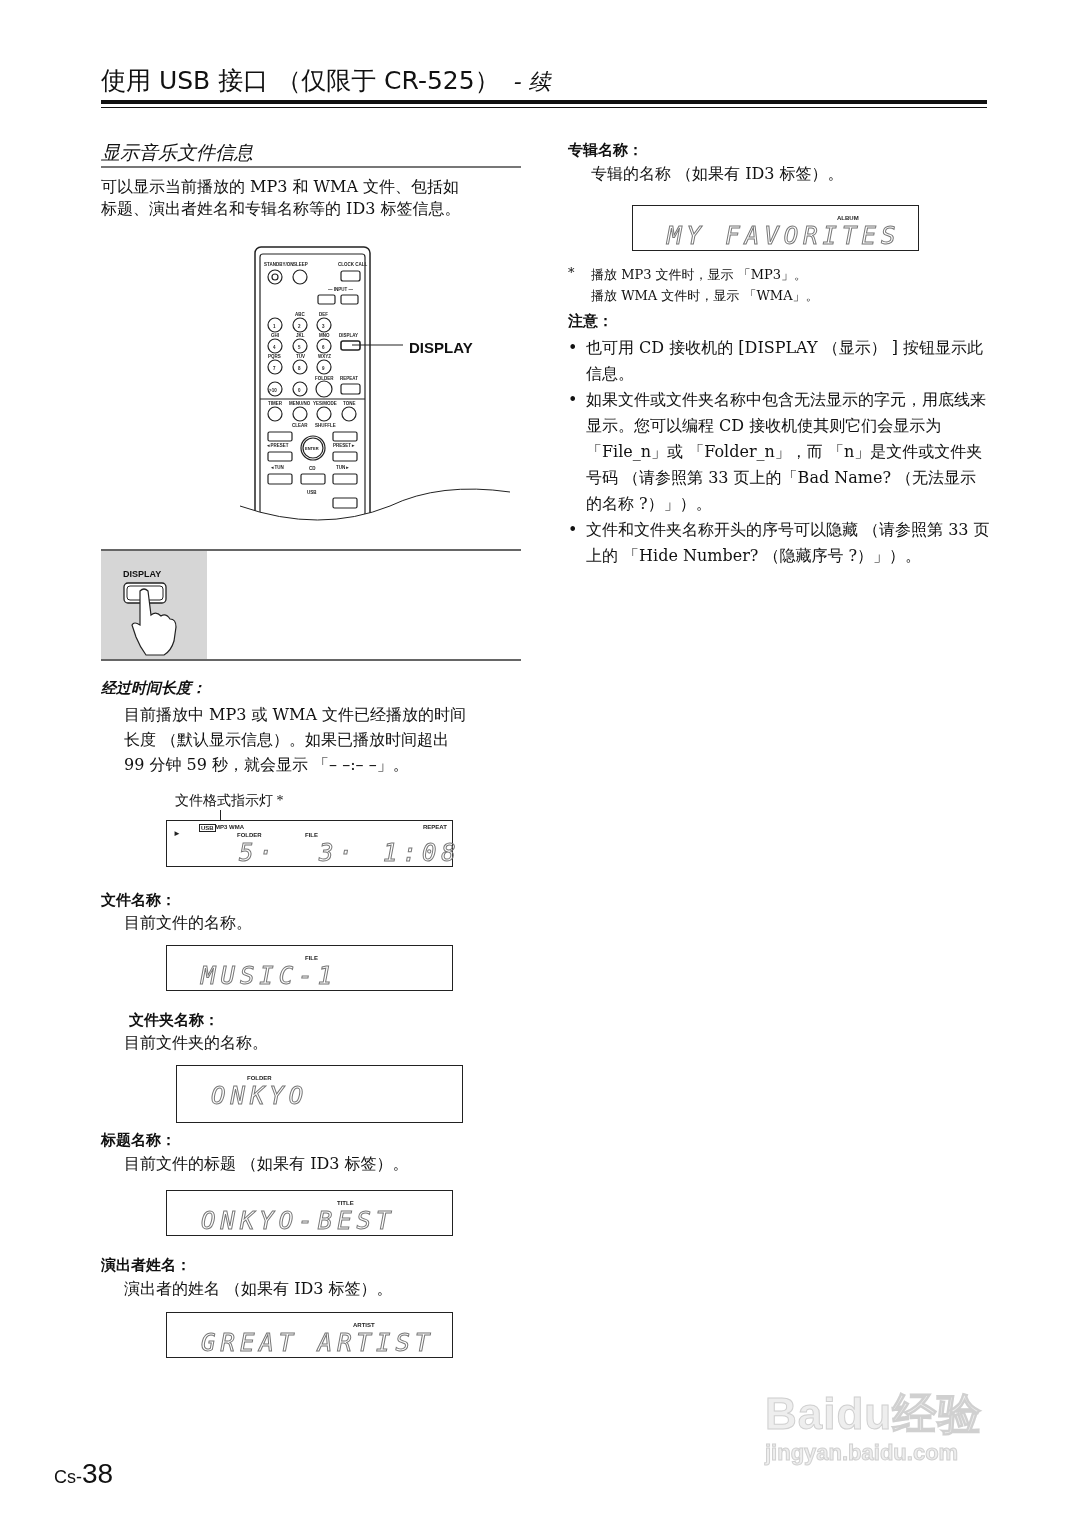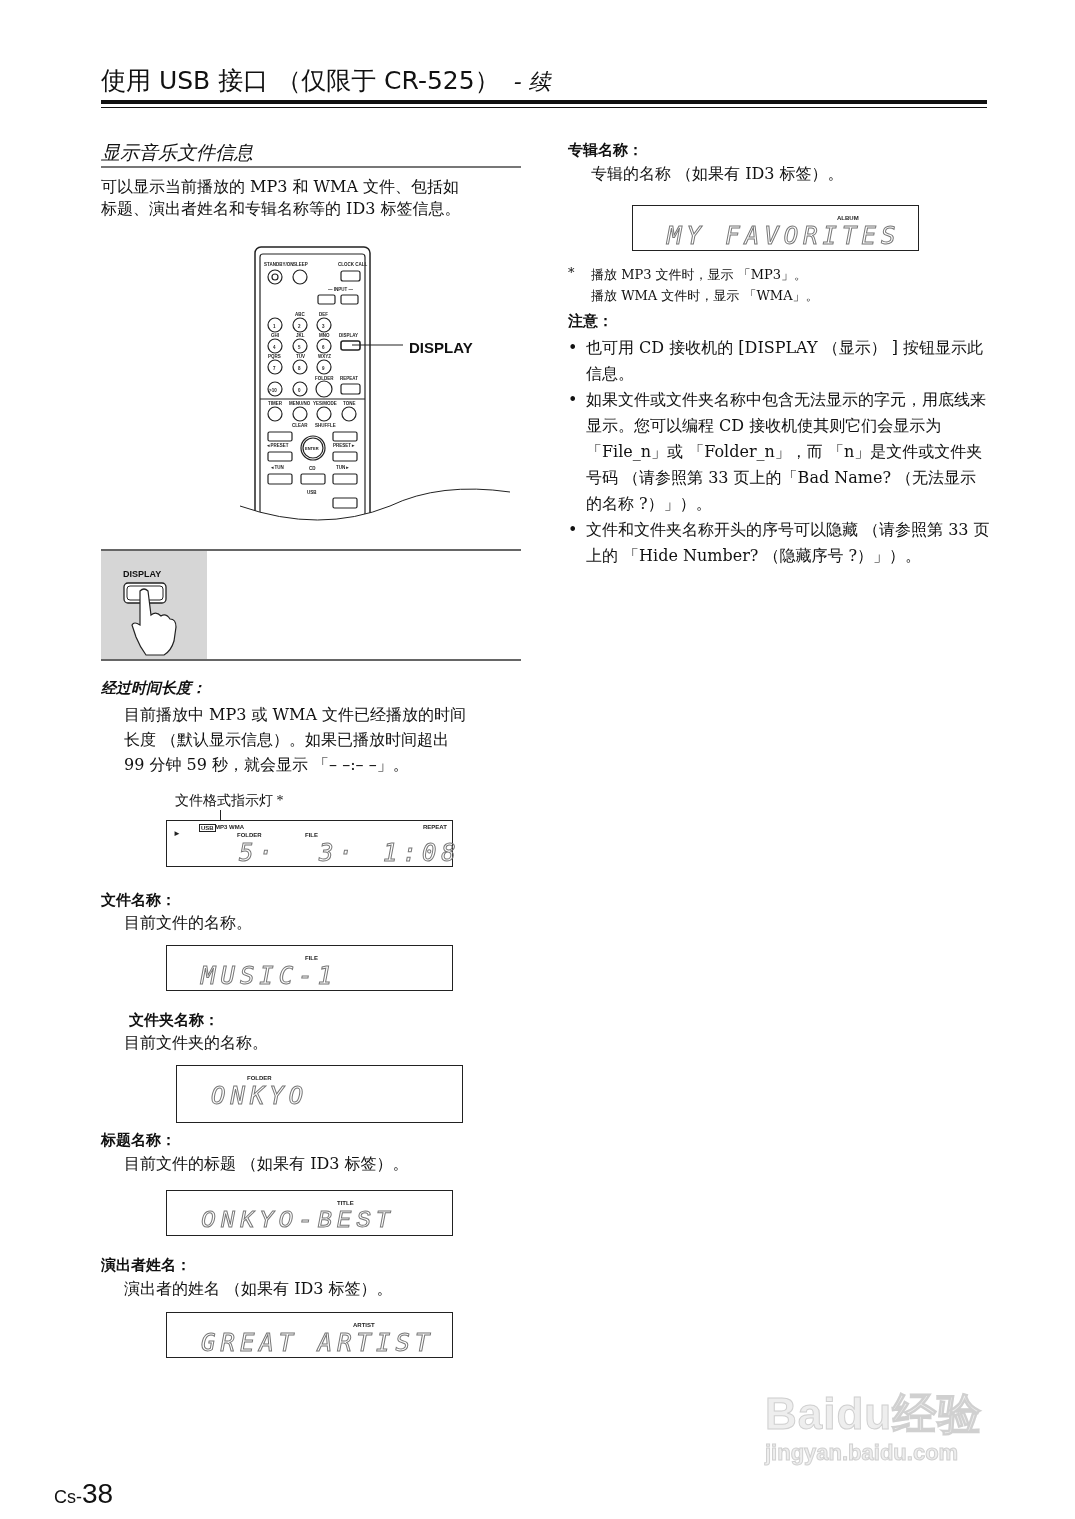--- a/index.html
+++ b/index.html
@@ -18,21 +18,21 @@
   .heading { font-family:"DejaVu Sans",sans-serif; font-weight:bold; font-size:15px; }
   .lcd { border:1px solid #222; background:#fff; box-sizing:border-box; }
   .lcd-label { position:absolute; font-family:"Liberation Sans",sans-serif; font-size:6px; font-weight:bold; color:#222; }
   .lcd-text { position:absolute; font-family:"DejaVu Sans Mono","Liberation Mono",monospace; font-style:italic; font-size:24px; color:transparent;
               -webkit-text-stroke:1px #777; letter-spacing:5px; white-space:pre; }
   .step-box { left:101px; top:549px; width:420px; height:112px; border-top:2px solid #666; border-bottom:2px solid #666; box-sizing:border-box; }
   .step-left { position:absolute; left:0; top:0; width:106px; height:108px; background:#d6d6d6; }
   .step-text { position:absolute; left:113px; top:10px; width:300px; font-family:"DejaVu Sans",sans-serif; font-size:16px; line-height:22px; }
   .bullet { position:relative; padding-left:20px; }
   .bullet::before { content:"•"; position:absolute; left:2px; top:0; }
-  .footer { left:54px; top:1458px; font-family:"Liberation Sans",sans-serif; white-space:nowrap;margin-top:20px; }
+  .footer { left:54px; top:1458px; font-family:"Liberation Sans",sans-serif; white-space:nowrap; }
   .wm { left:765px; top:1385px; color:#eee; -webkit-text-stroke:1px #d0d0d0; font-family:"Liberation Sans",sans-serif; font-weight:bold; }
 </style>
 </head>
 <body>
 
 <div class="abs page-title">
   <span>使用 USB 接口 （仅限于 CR-525）</span>
   <span class="cont">- 续</span>
 </div>
 <div class="abs rule-thick"></div>
@@ -181,21 +181,21 @@
 <div class="abs para" style="left:124px; top:1032px;">目前文件夹的名称。</div>
 <div class="abs lcd" style="left:166px; top:1065px; width:287px; height:58px;margin-left:10px;">
   <span class="lcd-label" style="left:70px; top:9px;">FOLDER</span>
   <span class="lcd-text" style="left:34px; top:16px;">ONKYO</span>
 </div>
 
 <div class="abs heading" style="left:101px; top:1131px;">标题名称：</div>
 <div class="abs para" style="left:124px; top:1153px;">目前文件的标题 （如果有 ID3 标签）。</div>
 <div class="abs lcd" style="left:166px; top:1190px; width:287px; height:46px;">
   <span class="lcd-label" style="left:170px; top:9px;">TITLE</span>
-  <span class="lcd-text" style="left:34px; top:16px;font-family:Liberation Mono, monospace;">ONKYO-BEST</span>
+  <span class="lcd-text" style="left:34px; top:16px;">ONKYO-BEST</span>
 </div>
 
 <div class="abs heading" style="left:101px; top:1256px;">演出者姓名：</div>
 <div class="abs para" style="left:124px; top:1278px;">演出者的姓名 （如果有 ID3 标签）。</div>
 <div class="abs lcd" style="left:166px; top:1312px; width:287px; height:46px;">
   <span class="lcd-label" style="left:186px; top:9px;">ARTIST</span>
   <span class="lcd-text" style="left:34px; top:16px;">GREAT ARTIST</span>
 </div>
 
 <div class="abs heading" style="left:568px; top:141px;">专辑名称：</div>

